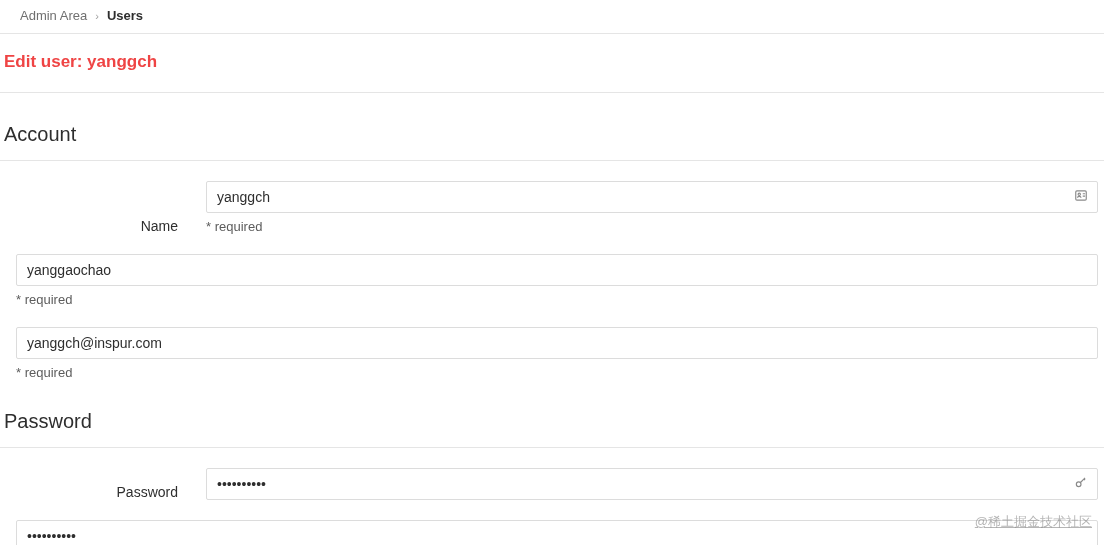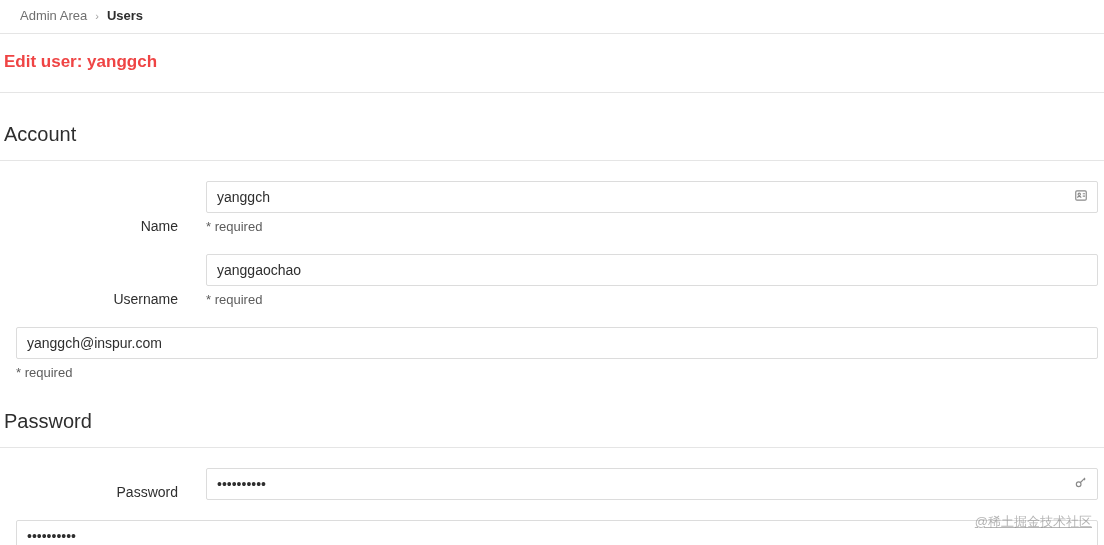--- a/index.html
+++ b/index.html
@@ -129,21 +129,20 @@
             <line x1="15" y1="9" x2="19" y2="9"></line>
             <line x1="15" y1="13" x2="19" y2="13"></line>
           </svg>
       </span>
     </div>
     <div class="help-text">* required</div>
   </div>
 </div>
 
 <div class="form-row">
-  <label class="form-label">Username</label>
   <div class="form-field">
     <input type="text" class="text-input" value="yanggaochao" style="">
     <div class="help-text">* required</div>
   </div>
 </div>
 
 <div class="form-row">
   <div class="form-field">
     <input type="text" class="text-input" value="yanggch@inspur.com" style="">
     <div class="help-text">* required</div>

